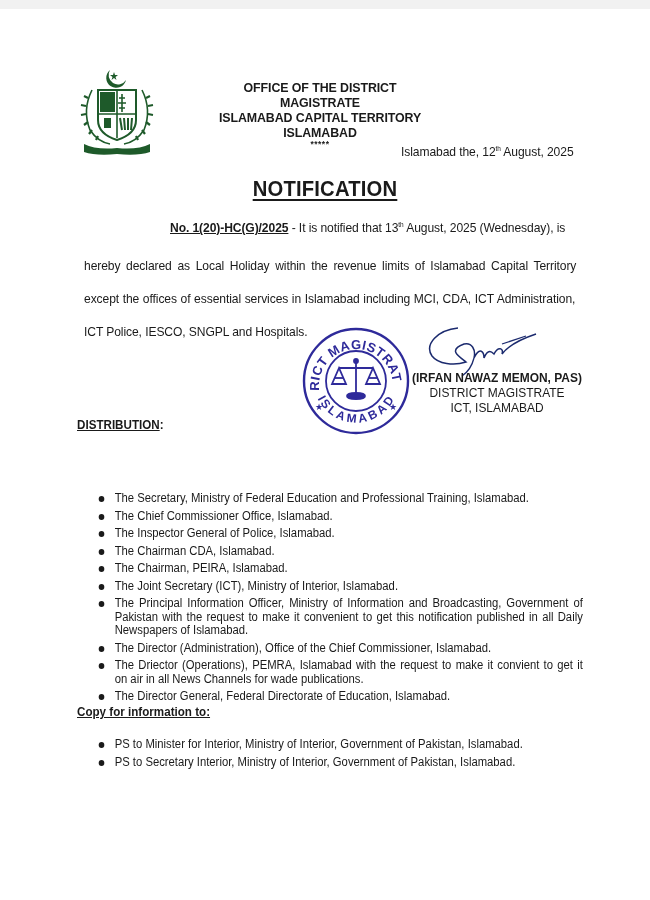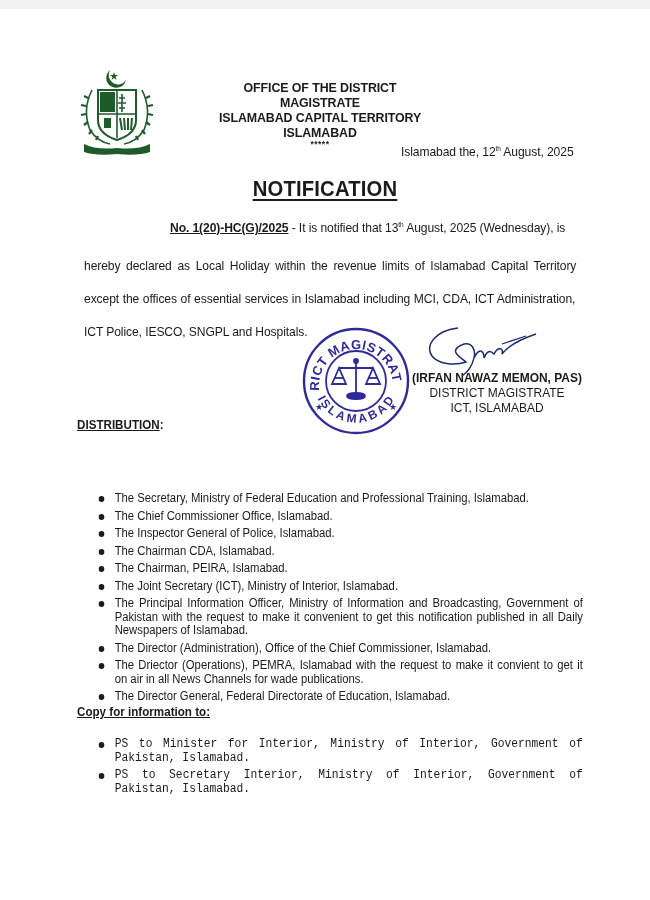--- a/index.html
+++ b/index.html
@@ -36,21 +36,21 @@
     .section-h { position: absolute; left: 77px; font-weight: bold; font-size: 12.5px; transform: scaleX(0.93); transform-origin: left top; }
     .section-h .u { text-decoration: underline; }
     .dist-h { top: 418px; }
     .copy-h { top: 705px; text-decoration: underline; }
 
     ul.blist { position: absolute; left: 94px; width: 500px; list-style: none; font-size: 12px; line-height: 13.5px; }
     ul.blist li { position: relative; padding-left: 22px; margin-bottom: 4px; transform: scaleX(0.94); transform-origin: left top; width: 520px; }
     ul.blist li .dot { position: absolute; left: 5px; top: 4px; width: 6px; height: 6px; border-radius: 50%; background: #1a1a1a; }
     ul.blist li .txt { display: block; text-align: justify; }
     .dist-list { top: 476px; margin-top: 16px; }
-    .copy-list { top: 738px; font-family: Liberation Mono, monospace; }
+    .copy-list { top: 738px; }
   </style>
 </head>
 <body>
 
 <div class="topband"></div>
 <div class="page"></div>
 
 <svg class="emblem" viewBox="0 0 82 92">
   <g fill="none" stroke="#1e5a2a" stroke-width="1.6">
 

